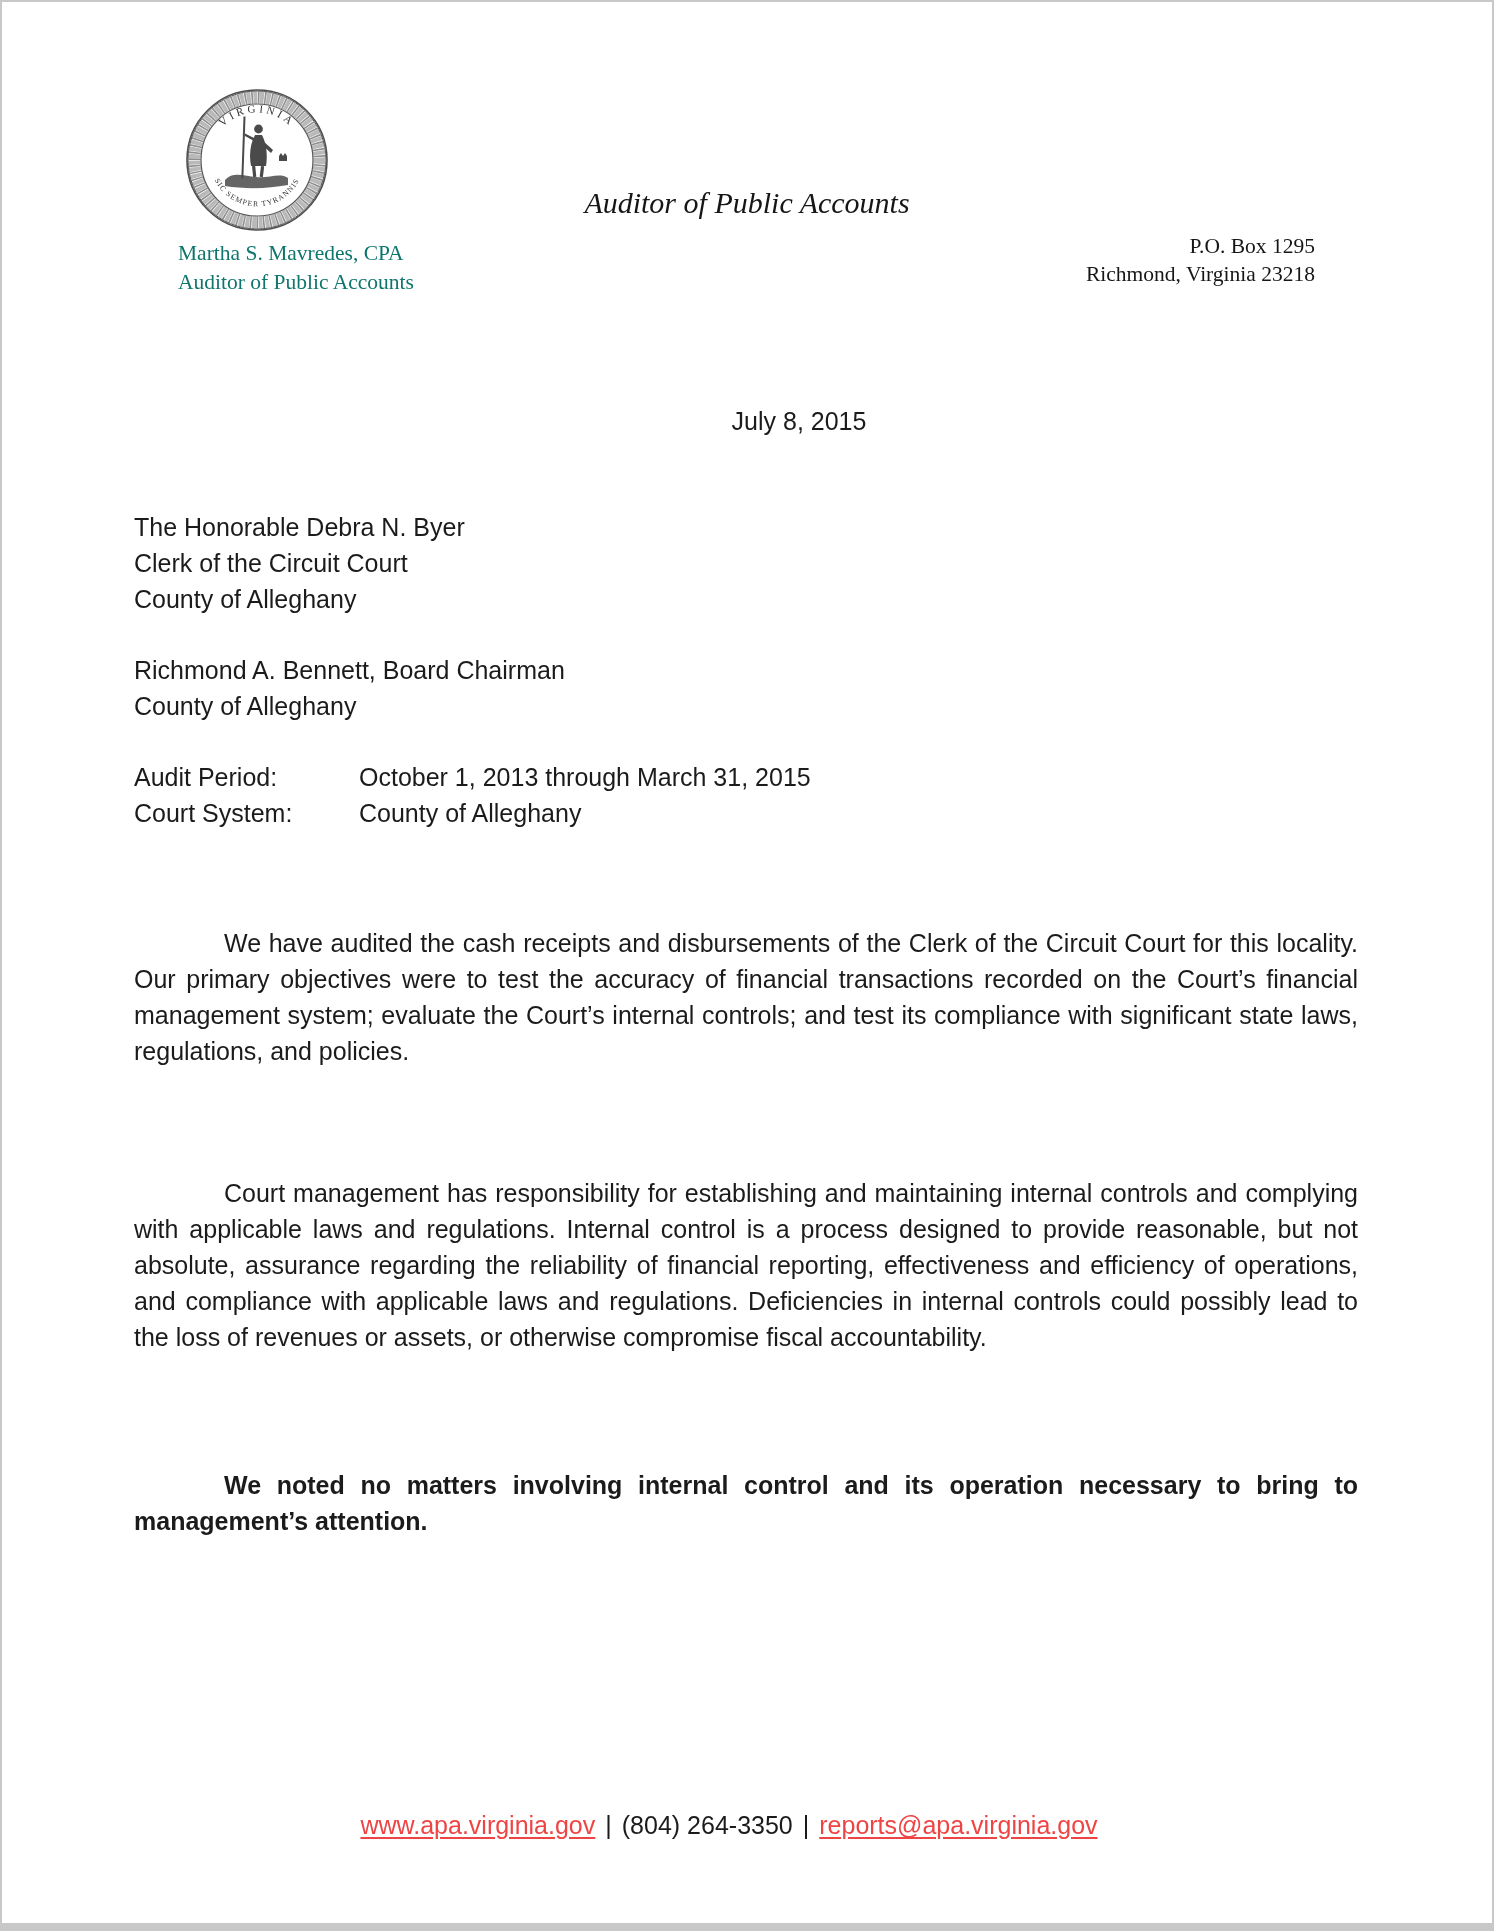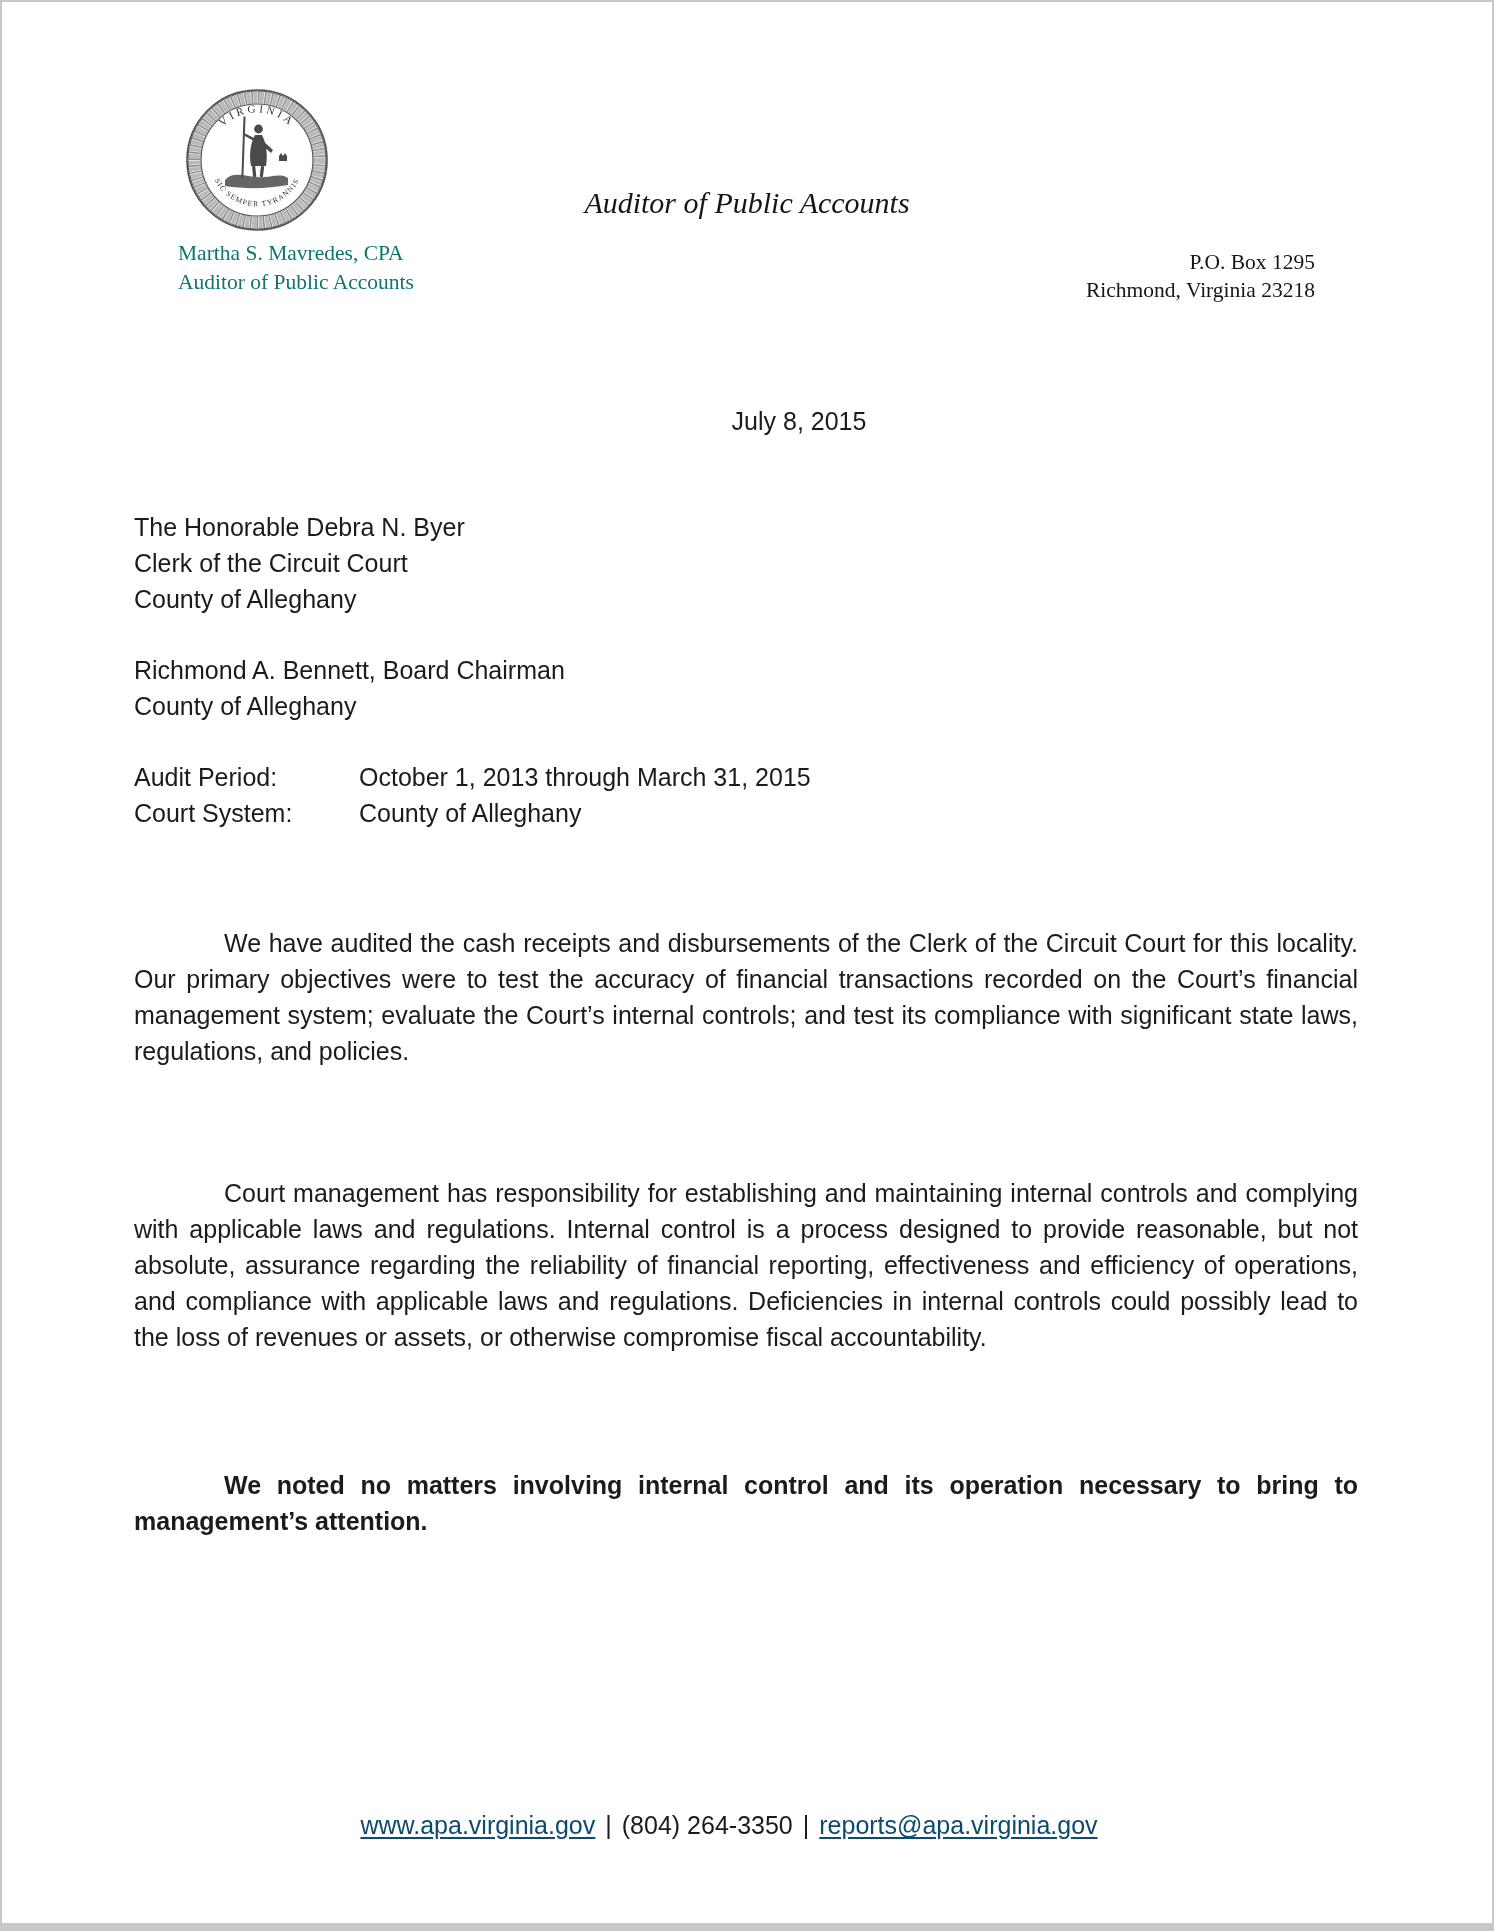--- a/index.html
+++ b/index.html
@@ -30,21 +30,21 @@
     text-align:center;
     font-family:"Liberation Serif",serif;
     font-style:italic;font-size:30px;line-height:38px;color:#161616;
   }
   .official-block{
     position:absolute;left:178px;top:239px;
     font-family:"Liberation Serif",serif;
     font-size:21.5px;line-height:29px;color:#0f766e;
   }
   .address-block{
-    position:absolute;right:179px;top:248px;
+    position:absolute;right:179px;top:232px;
     font-family:"Liberation Serif",serif;
     font-size:21.5px;line-height:28px;color:#161616;
     text-align:right;
   }
   
   .date-line{
     position:absolute;left:0;width:100%;top:406px;
     text-align:center;font-size:25px;line-height:30px;
     transform:translateX(52px);
   }
@@ -67,21 +67,21 @@
   }
   .p2{top:1150px;}
   .p3{top:1442px;font-weight:bold;}
   
   .footer-line{
     position:absolute;left:0;width:100%;top:1810px;
     text-align:center;font-size:25px;line-height:30px;
     transform:translateX(-18px);
     color:#1b1b1b;
   }
-  .footer-line a{color:#0c4a6e;text-decoration:underline;text-underline-offset:3px;}
+  .footer-line a{color:#ef4444;text-decoration:underline;text-underline-offset:3px;}
   .footer-sep{color:#1b1b1b;padding:0 10px;}
 </style>
 </head>
 <body>
 
 <div class="page">
 
   <svg class="seal" viewBox="-72 -72 144 144" aria-hidden="true">
     <circle cx="0" cy="0" r="70" fill="#fdfdfd" stroke="#4f4f4f" stroke-width="1.6"></circle>
     <circle cx="0" cy="0" r="62.5" fill="none" stroke="#b9b9b9" stroke-width="12" stroke-dasharray="4 2.6"></circle>

